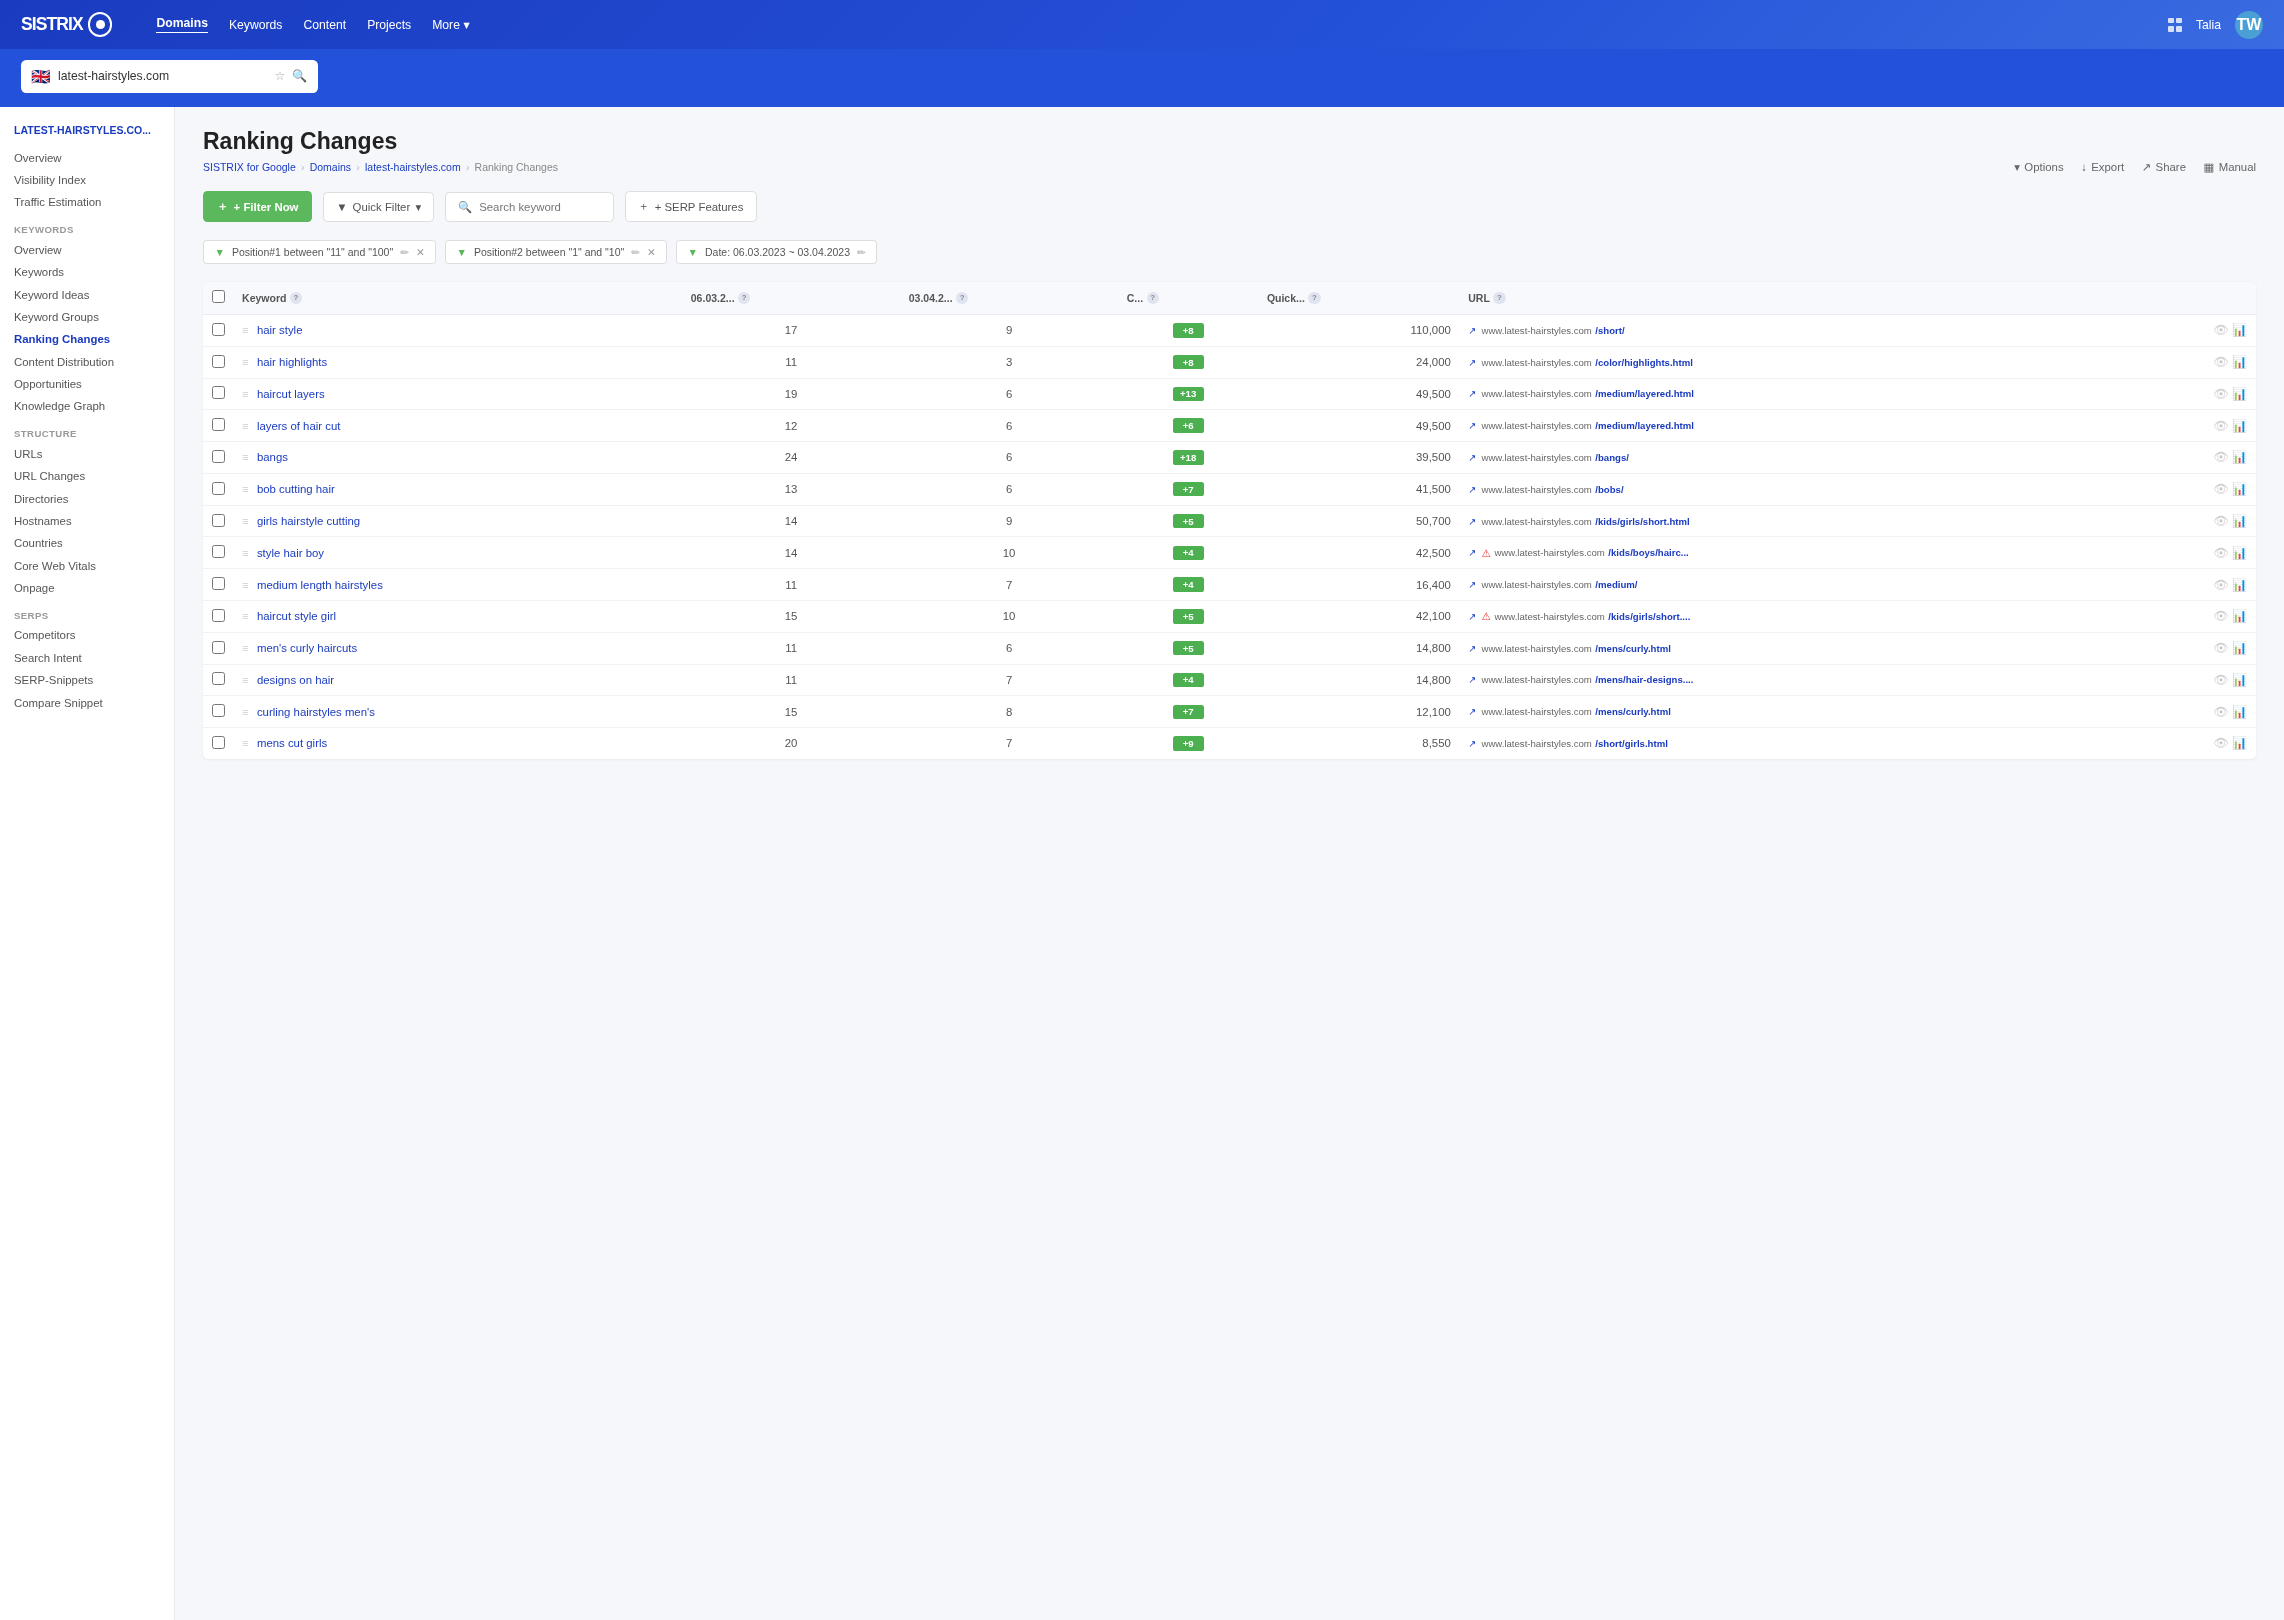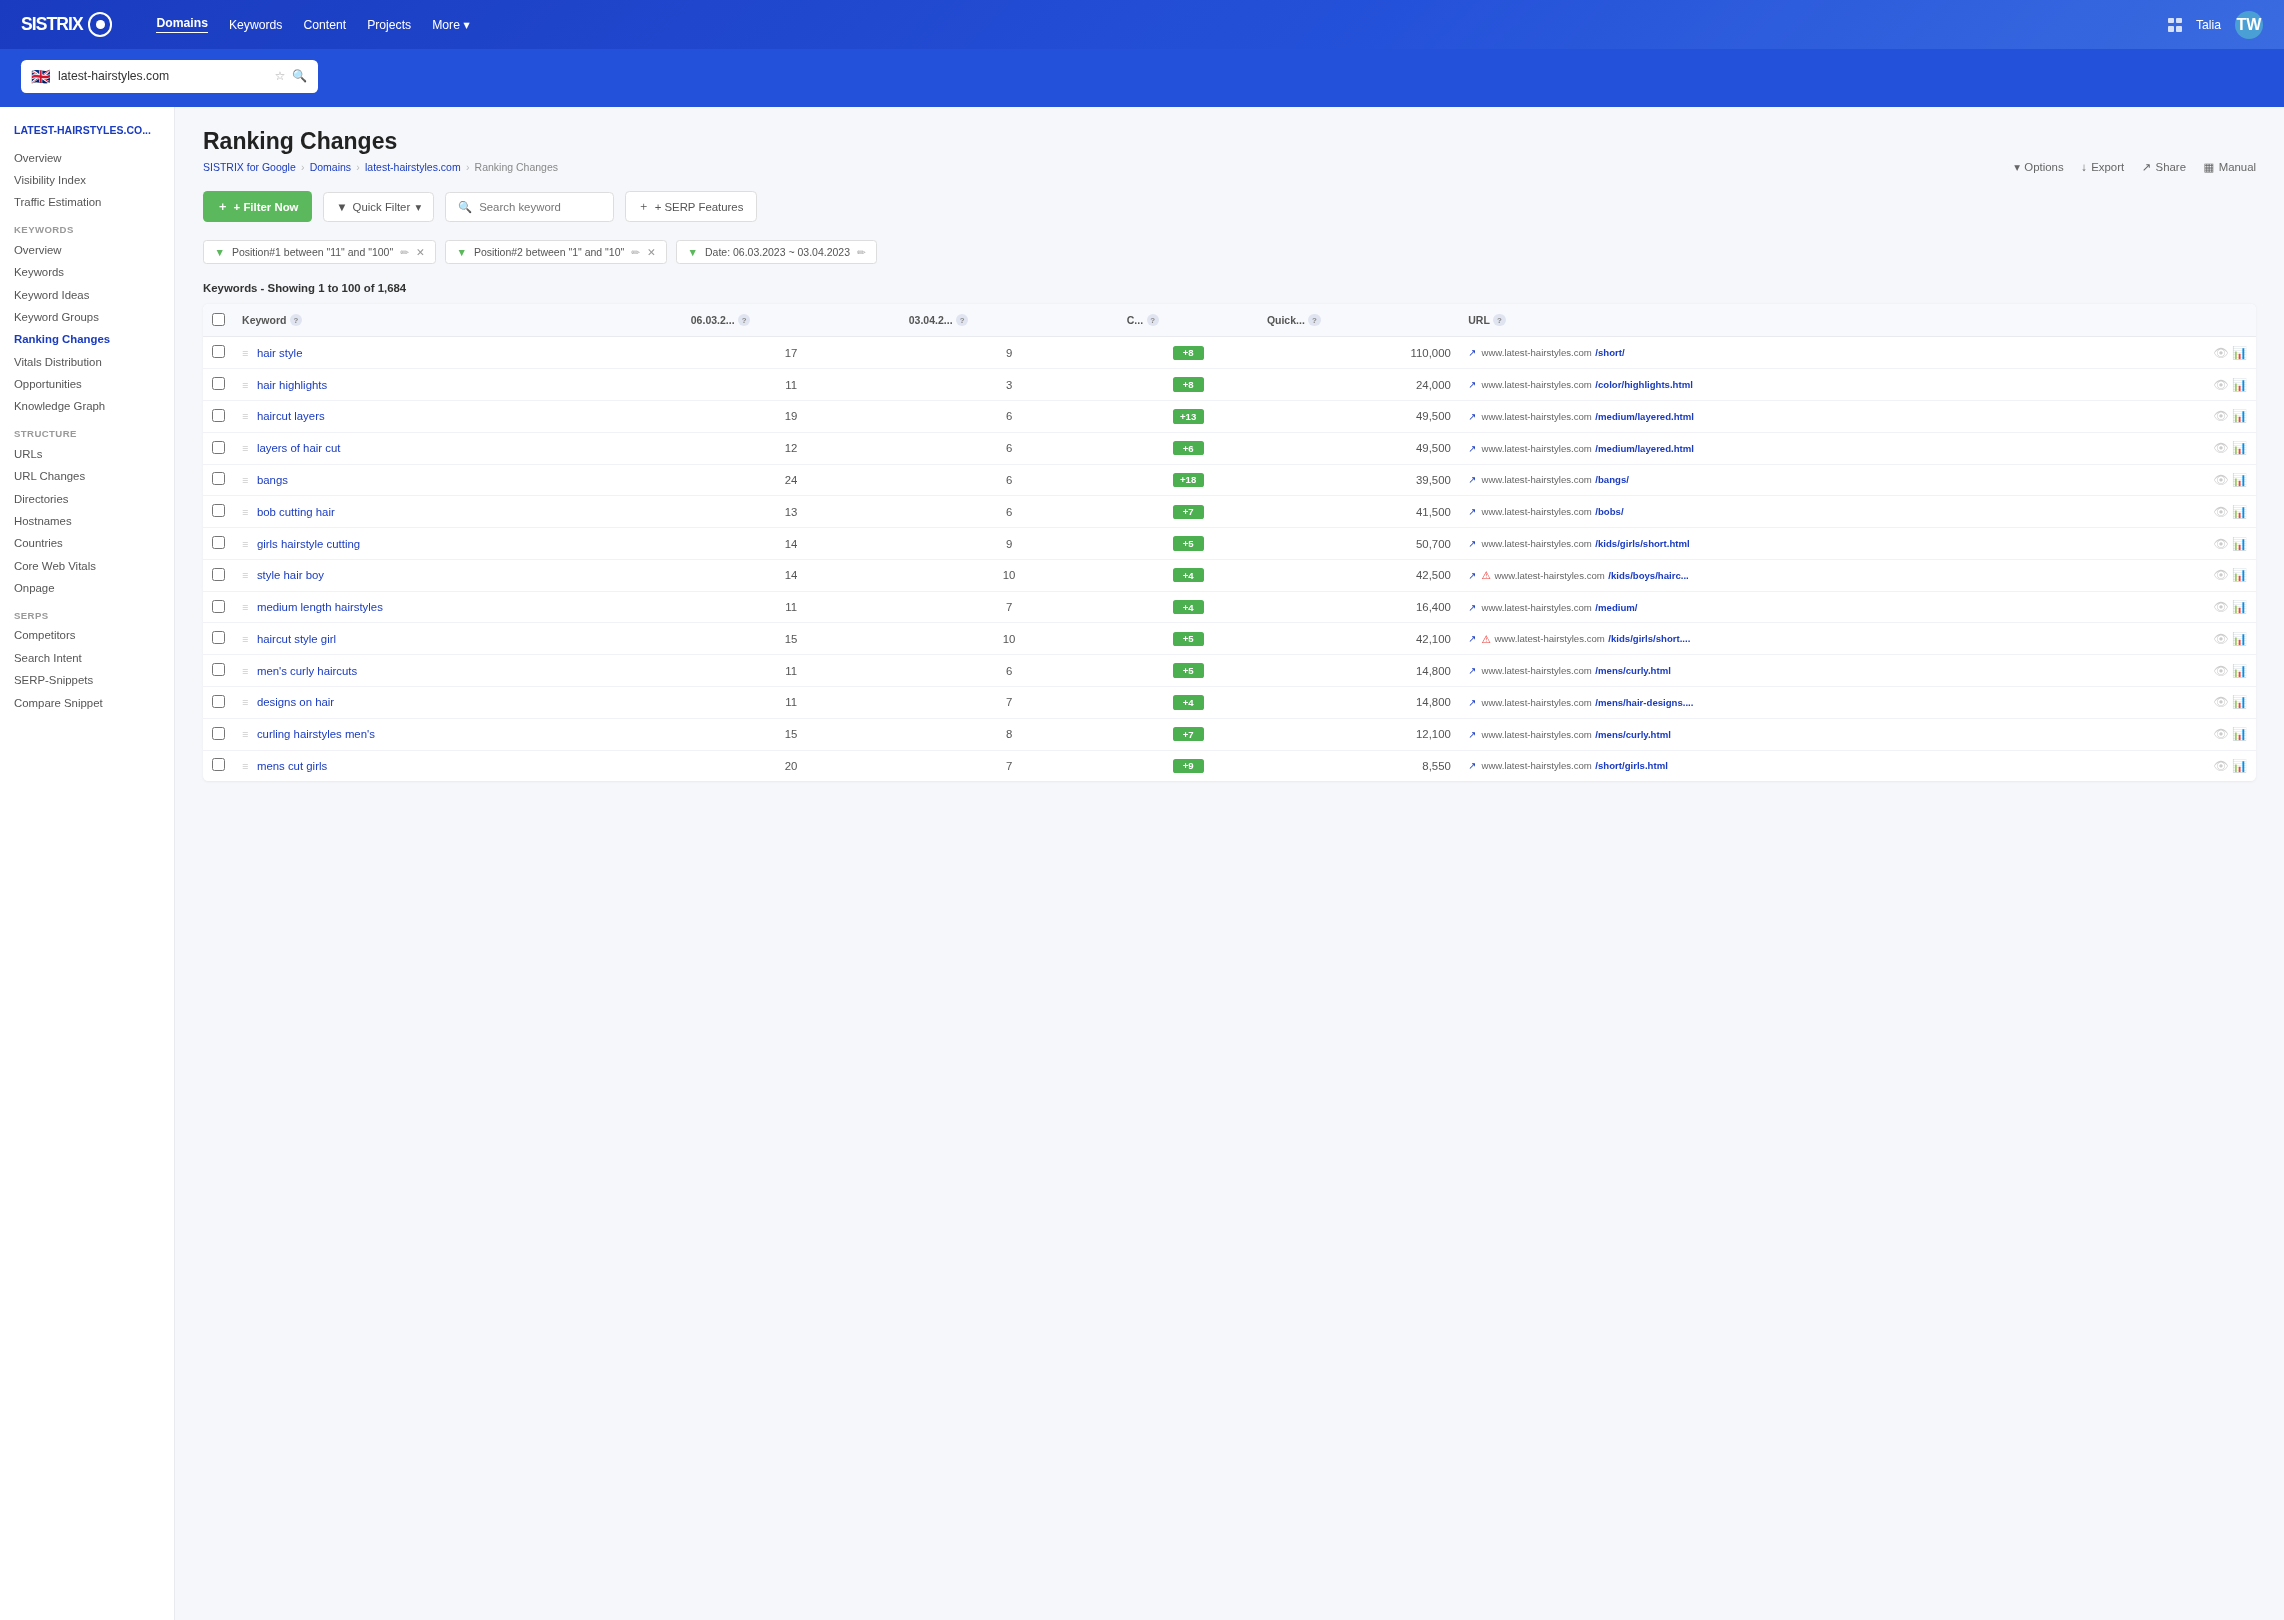--- a/index.html
+++ b/index.html
@@ -135,21 +135,21 @@
     <div class="sidebar-item">Overview</div>
     <div class="sidebar-item">Visibility Index</div>
     <div class="sidebar-item">Traffic Estimation</div>
 
     <div class="sidebar-section">KEYWORDS</div>
     <div class="sidebar-item">Overview</div>
     <div class="sidebar-item">Keywords</div>
     <div class="sidebar-item">Keyword Ideas</div>
     <div class="sidebar-item">Keyword Groups</div>
     <div class="sidebar-item active">Ranking Changes</div>
-    <div class="sidebar-item">Vitals Distribution</div>
+    <div class="sidebar-item">Content Distribution</div>
     <div class="sidebar-item">Opportunities</div>
     <div class="sidebar-item">Knowledge Graph</div>
 
     <div class="sidebar-section">STRUCTURE</div>
     <div class="sidebar-item">URLs</div>
     <div class="sidebar-item">URL Changes</div>
     <div class="sidebar-item">Directories</div>
     <div class="sidebar-item">Hostnames</div>
     <div class="sidebar-item">Countries</div>
     <div class="sidebar-item">Core Web Vitals</div>
@@ -226,21 +226,20 @@
         <span class="edit">✏</span>
         <span class="close">✕</span>
       </div>
       <div class="filter-tag">
         <span class="funnel">▼</span>
         <span>Date: 06.03.2023 ~ 03.04.2023</span>
         <span class="edit">✏</span>
       </div>
     </div>
 
-    <div class="table-header-row">Keywords - Showing 1 to 100 of 1,684</div>
 
     <table class="kw-table">
       <thead>
         <tr>
           <th class="checkbox-col">
             <input type="checkbox" style="">
           </th>
           <th>
             <div class="col-header">
               <span>Keyword</span>

